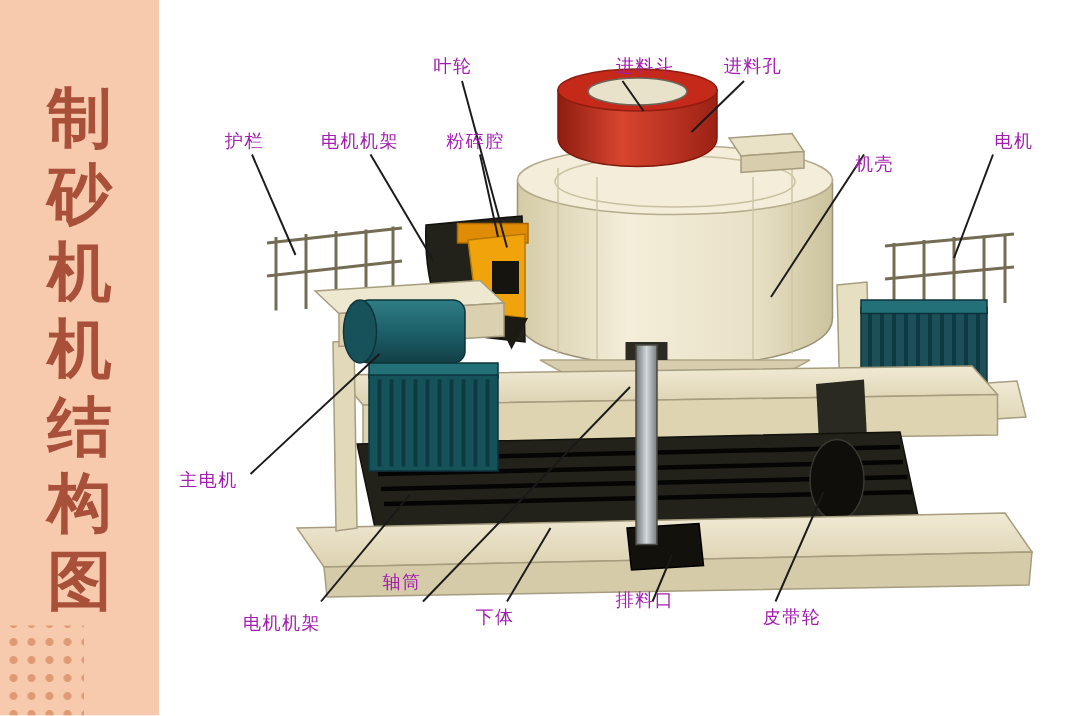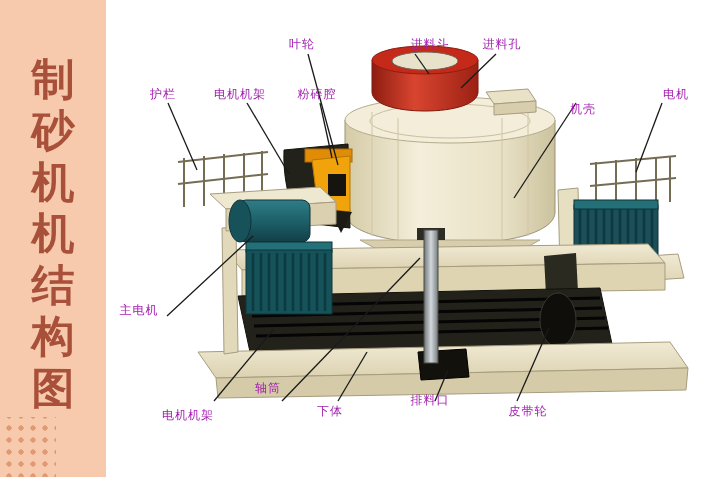--- a/index.html
+++ b/index.html
@@ -197,20 +197,20 @@
   </svg>
 
   <div class="callout" style="left:302px;top:36px">叶轮</div>
   <div class="callout" style="left:430px;top:36px">进料斗</div>
   <div class="callout" style="left:502px;top:36px">进料孔</div>
   <div class="callout" style="left:163px;top:86px">护栏</div>
   <div class="callout" style="left:240px;top:86px">电机机架</div>
   <div class="callout" style="left:317px;top:86px">粉碎腔</div>
   <div class="callout" style="left:583px;top:101px">机壳</div>
   <div class="callout" style="left:676px;top:86px">电机</div>
-  <div class="callout" style="left:139px;top:302px">主电机</div>
+  <div class="callout" style="left:139px;top:312px">主电机</div>
   <div class="callout" style="left:188px;top:407px">电机机架</div>
   <div class="callout" style="left:268px;top:380px">轴筒</div>
   <div class="callout" style="left:330px;top:403px">下体</div>
   <div class="callout" style="left:430px;top:392px">排料口</div>
   <div class="callout" style="left:528px;top:403px">皮带轮</div>
 
 </div>
 
 </body></html>

